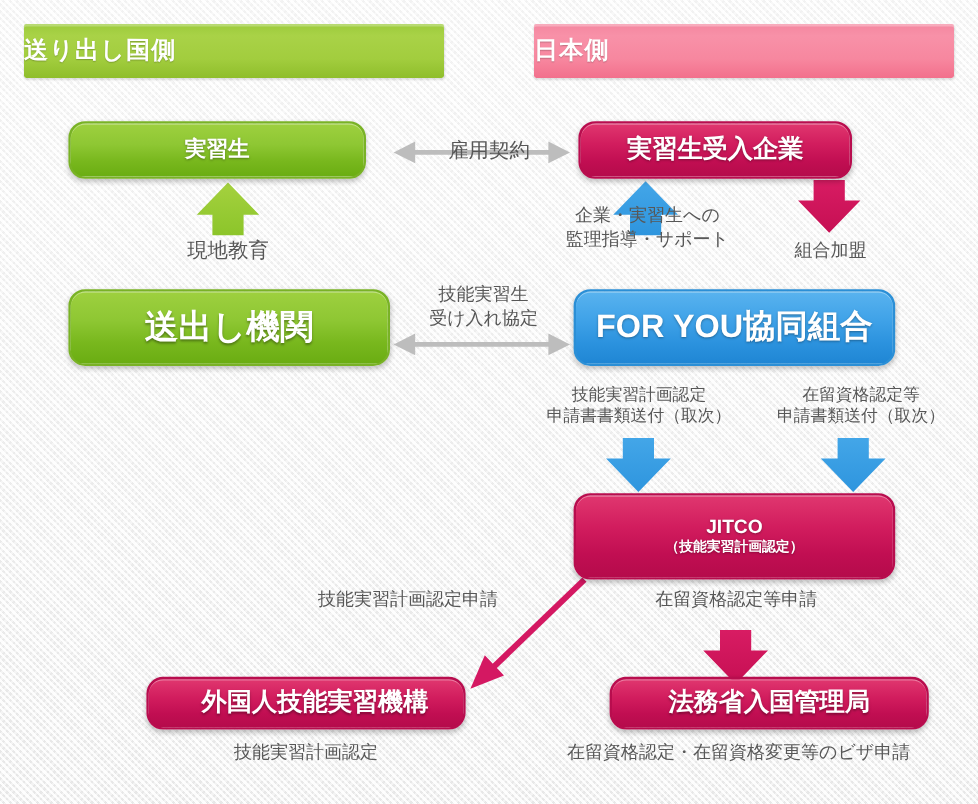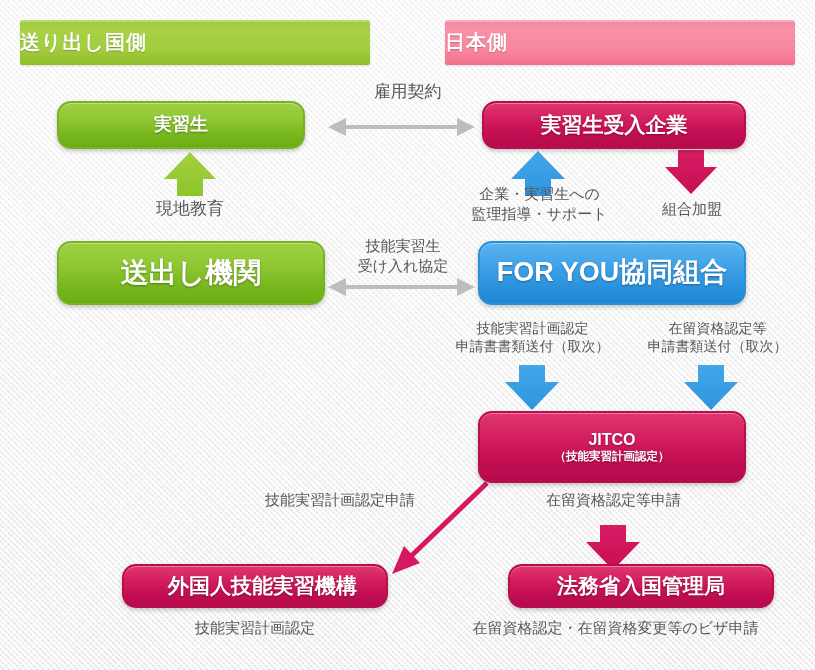--- a/index.html
+++ b/index.html
@@ -144,27 +144,27 @@
 </svg>
 
 <div class="layer">
 
   <div class="abs banner banner-green" style="left:20px; top:20px; width:350px;">送り出し国側</div>
 
   <div class="abs banner banner-pink" style="left:445px; top:20px; width:350px;">日本側</div>
 
   <div class="abs box box-green" style="left:57px; top:101px; width:248px; height:48px; font-size:18px;">実習生</div>
 
-  <div class="abs box box-crimson" style="left:482px; top:101px; width:264px; height:48px; font-size:21px;">実習生受入企業</div>
+  <div class="abs box box-crimson" style="left:482px; top:101px; width:228px; height:48px; font-size:21px;">実習生受入企業</div>
 
-  <div class="abs caption caption-lg" style="left:330px; top:81px; width:155px;">雇用契約</div>
+  <div class="abs caption caption-lg" style="left:330px; top:115px; width:155px;">雇用契約</div>
 
   <div class="abs caption caption-lg" style="left:110px; top:198px; width:160px;">現地教育</div>
 
-  <div class="abs caption" style="left:452px; top:184px; width:175px;">企業・実習生への
+  <div class="abs caption" style="left:452px; top:170px; width:175px;">企業・実習生への
 監理指導・サポート</div>
 
   <div class="abs caption" style="left:633px; top:199px; width:118px;">組合加盟</div>
 
   <div class="abs box box-green" style="left:57px; top:241px; width:268px; height:64px; font-size:28px;">送出し機関</div>
 
   <div class="abs box box-blue" style="left:478px; top:241px; width:268px; height:64px; font-size:27px;">FOR YOU協同組合</div>
 
   <div class="abs caption" style="left:336px; top:236px; width:134px;">技能実習生
 受け入れ協定</div>

